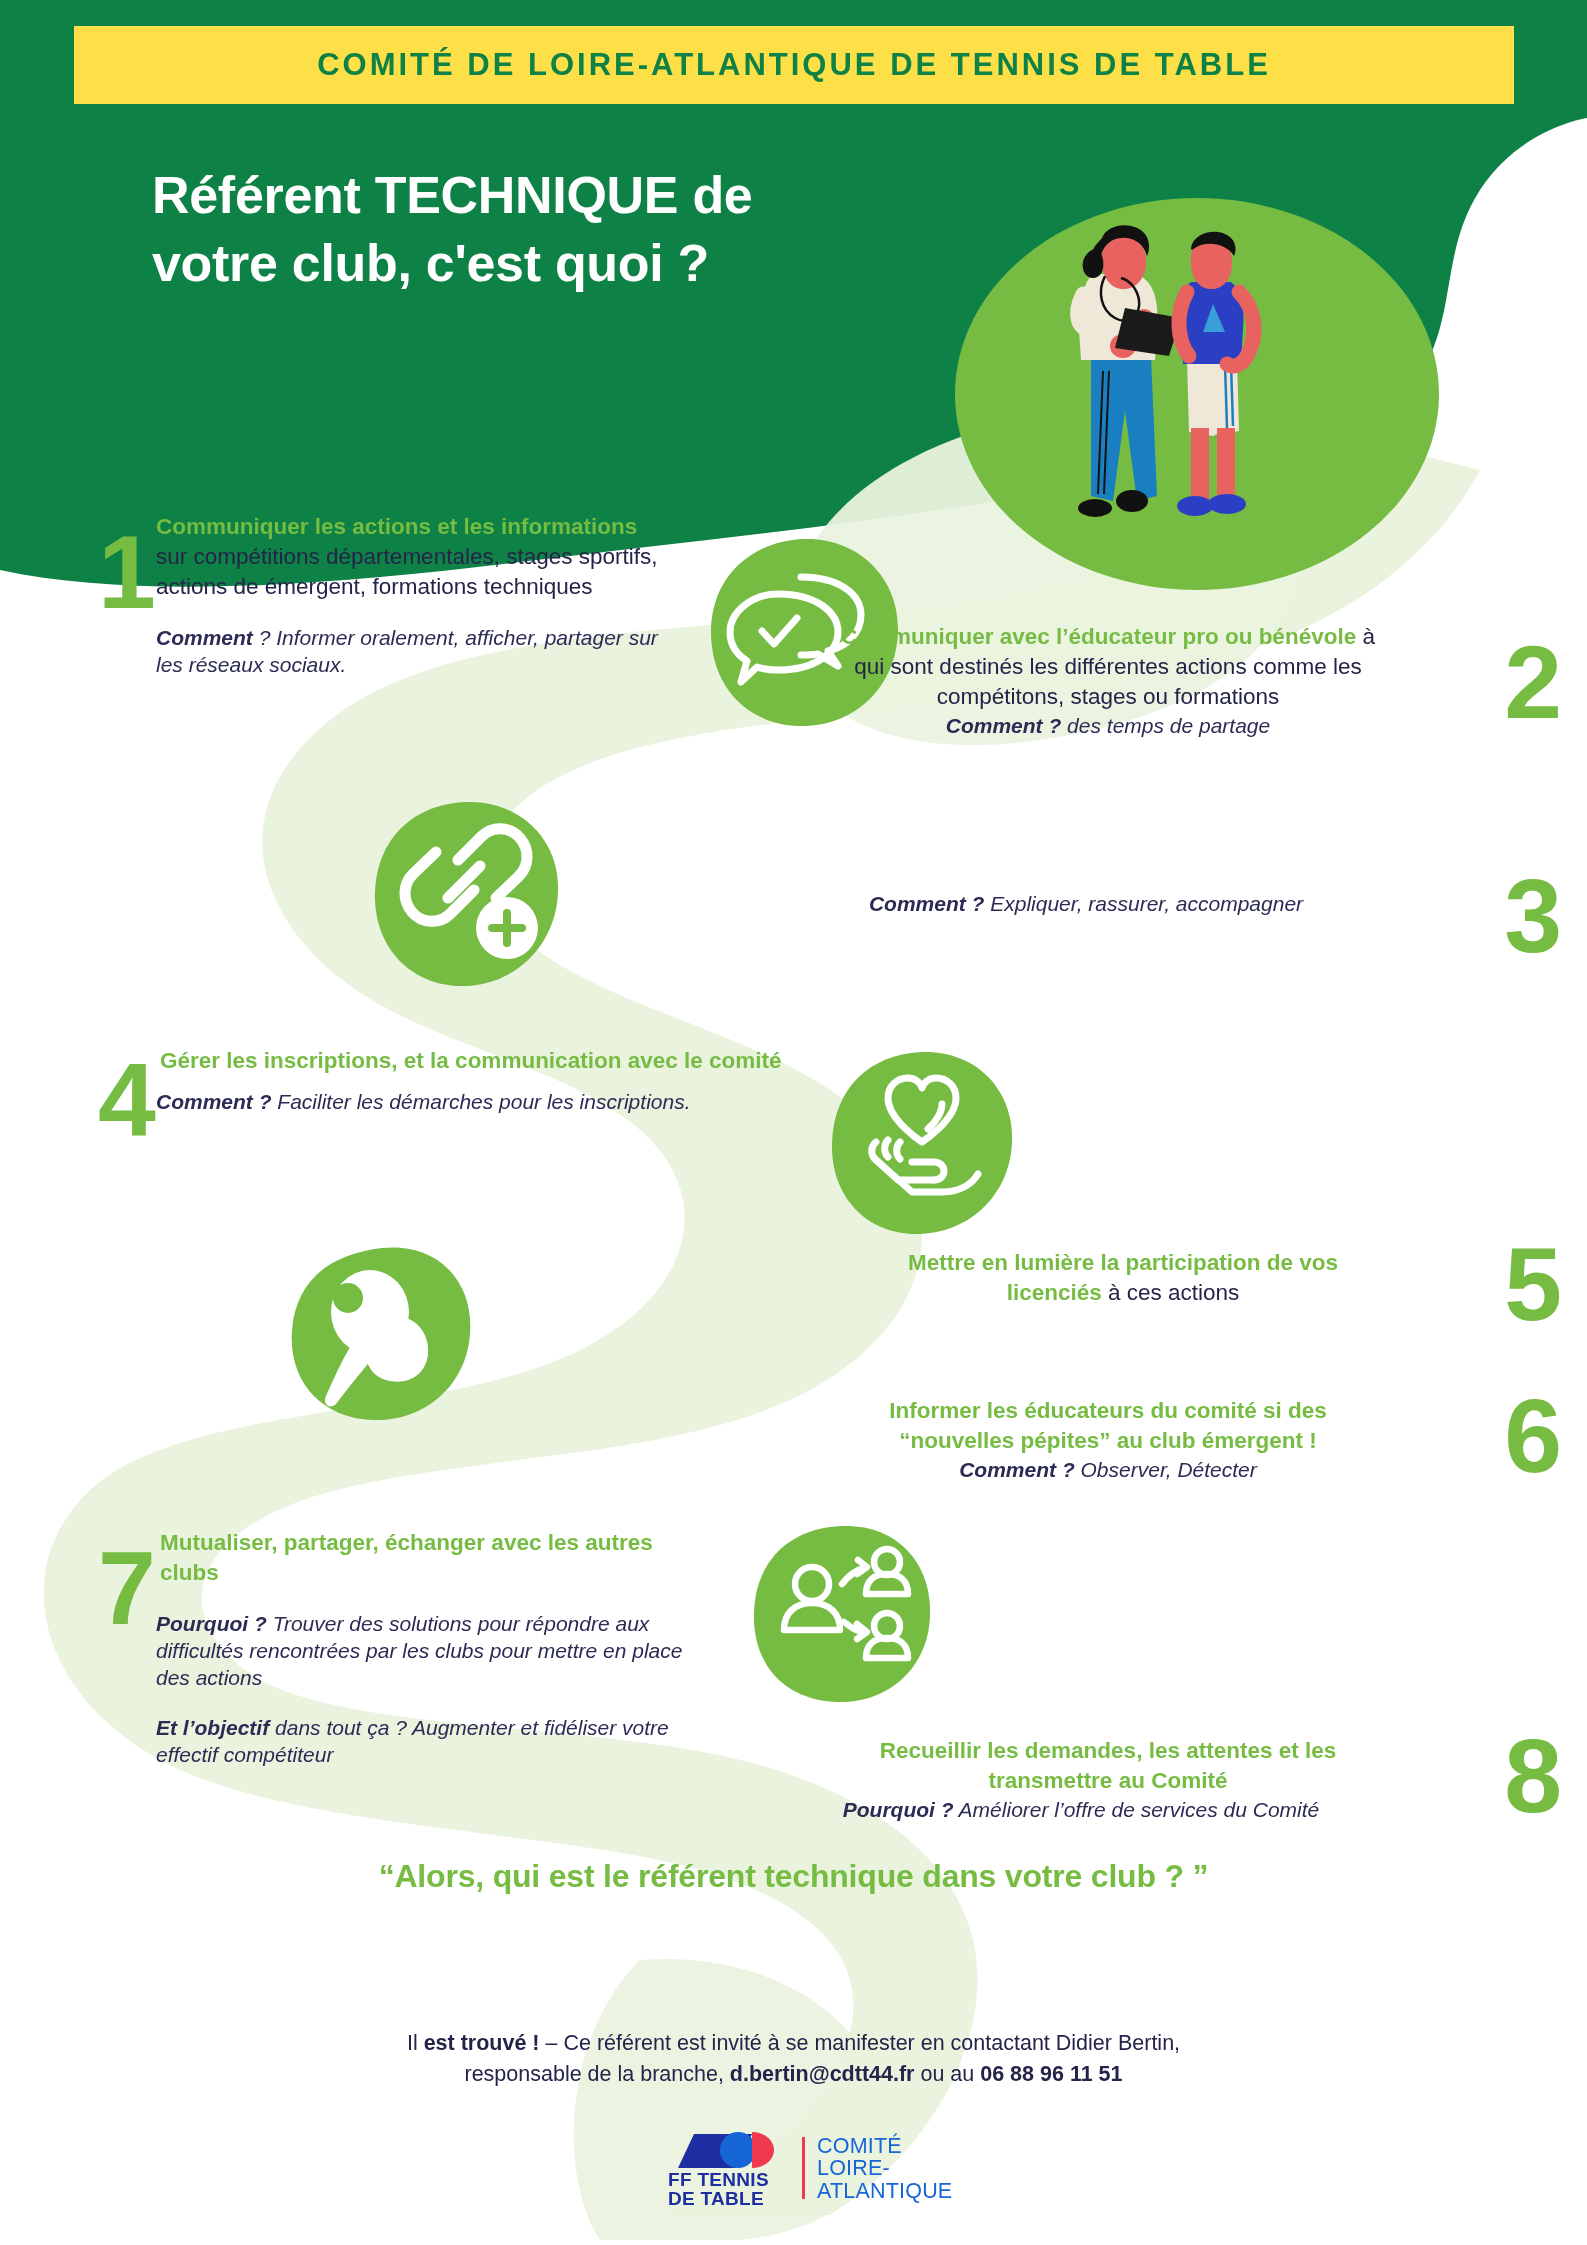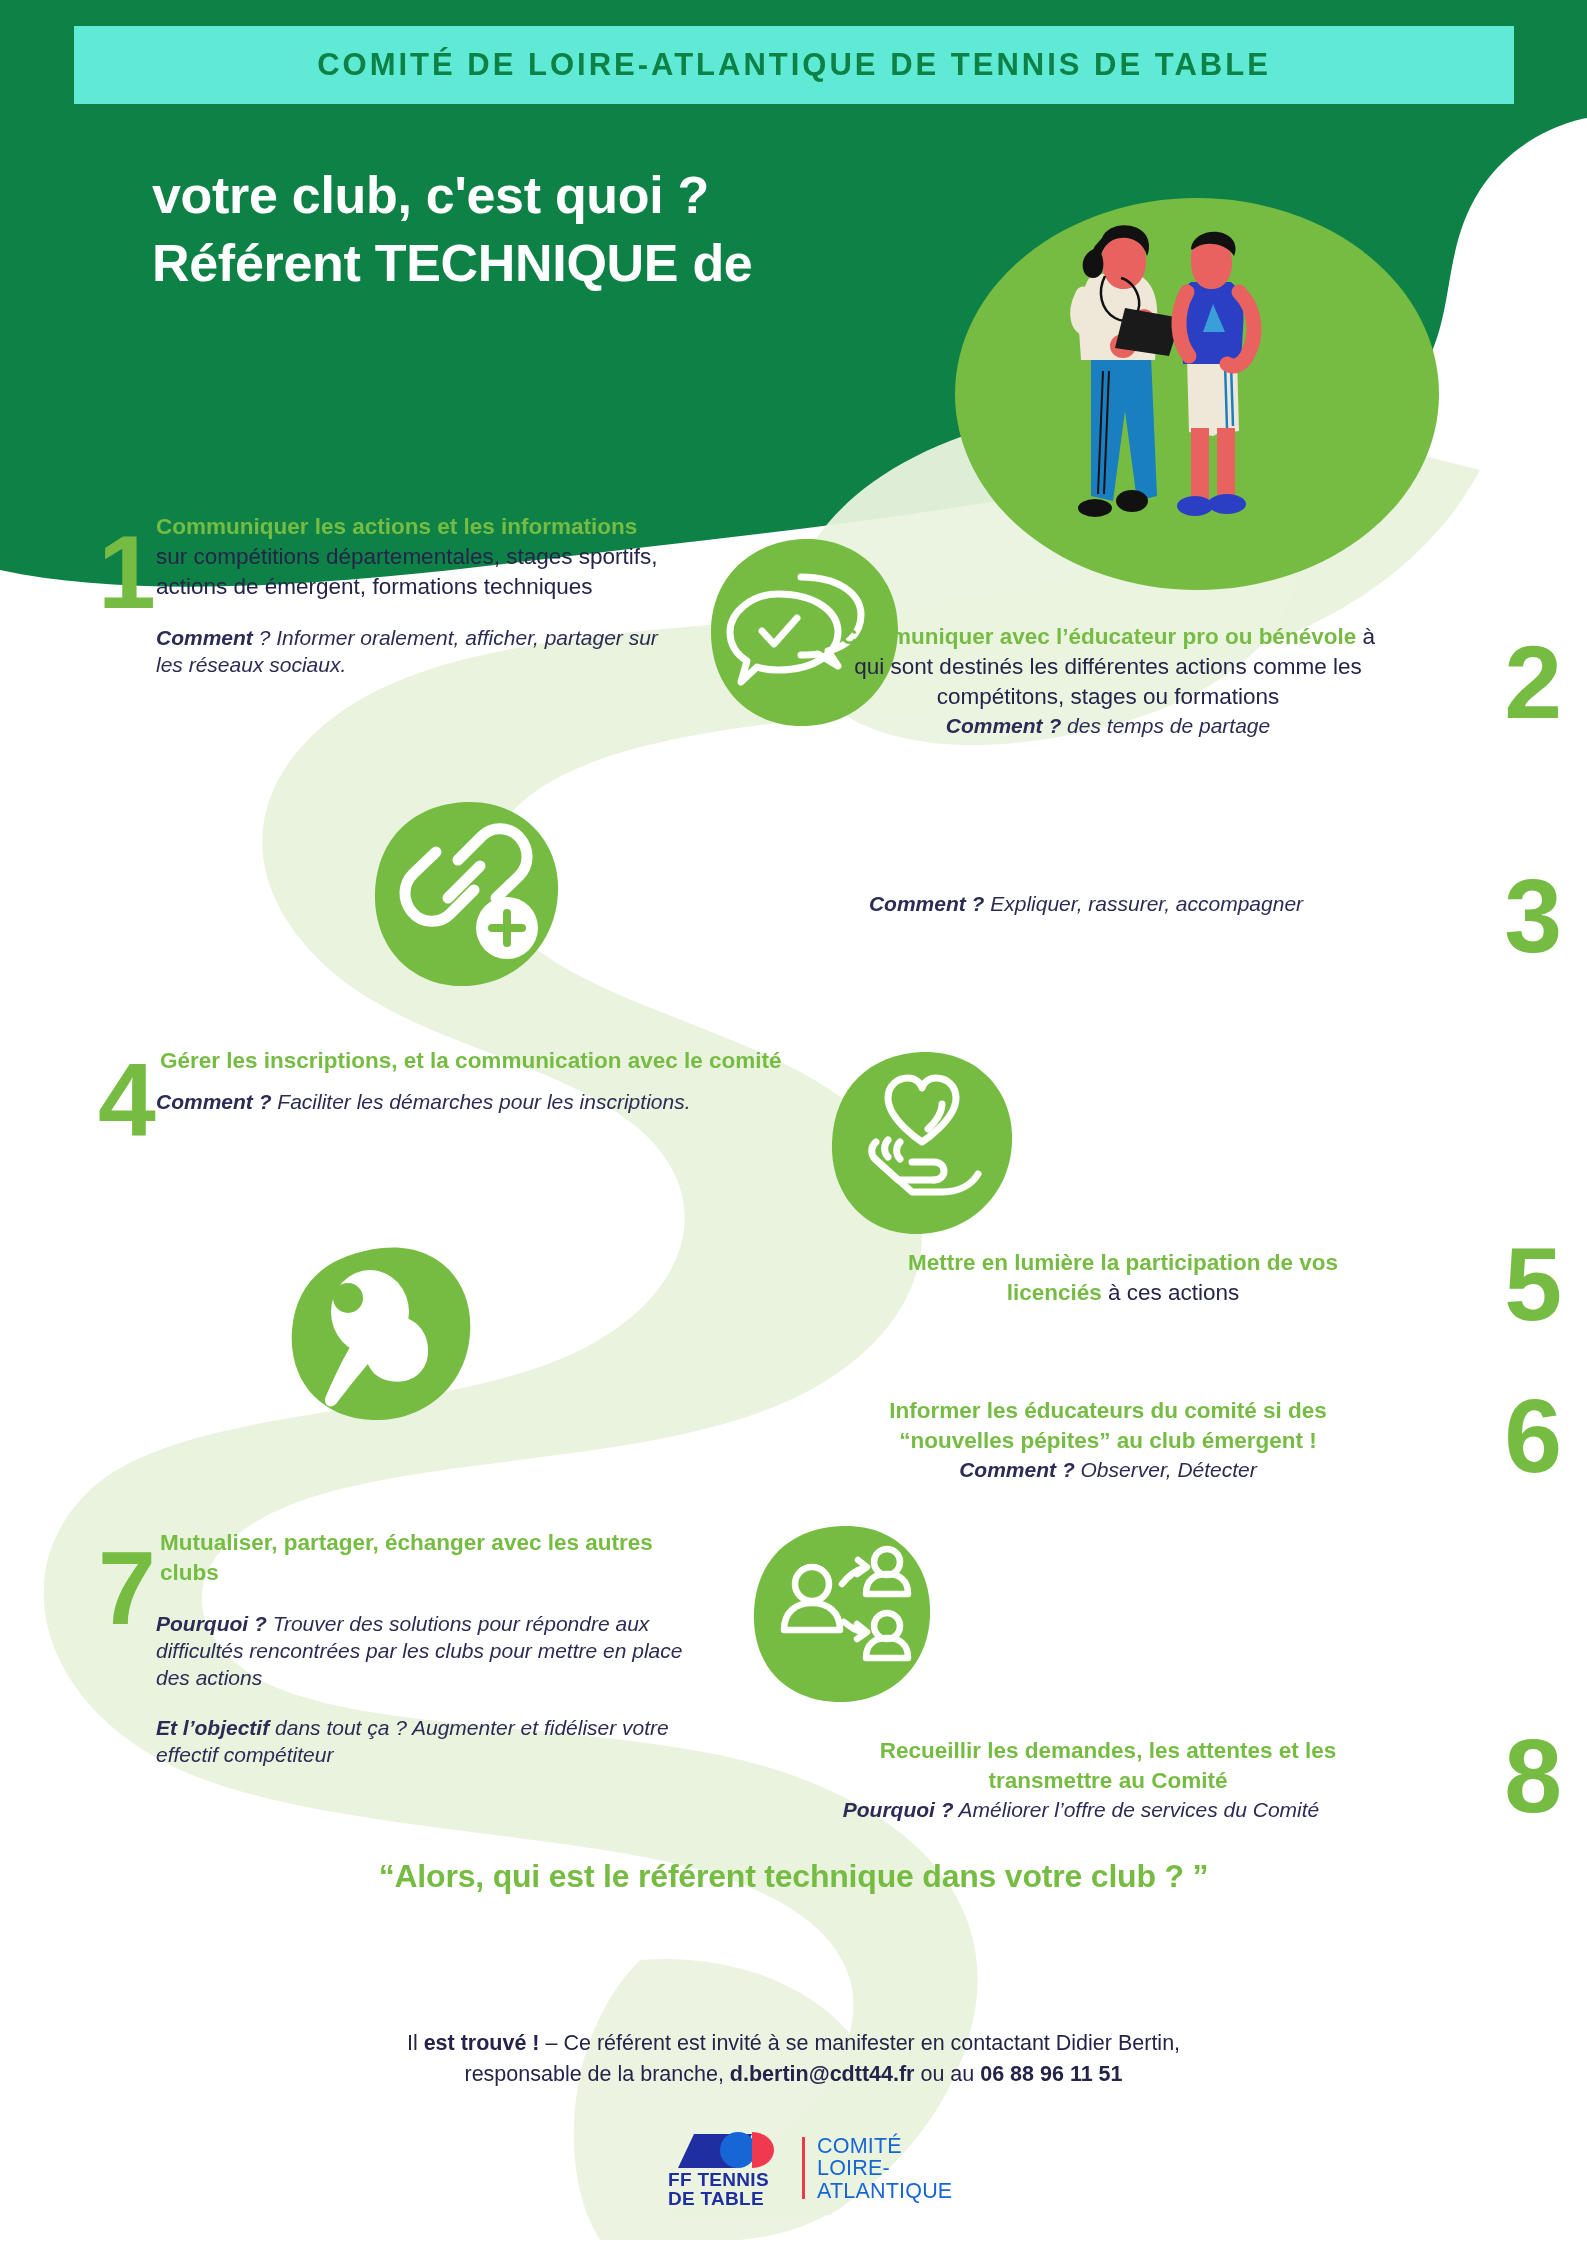--- a/index.html
+++ b/index.html
@@ -19,21 +19,21 @@
   }
 
   
   .bg-svg { position: absolute; inset: 0; width: 1587px; height: 2245px; }
 
   
   .header-band {
     position: absolute;
     left: 74px; top: 26px;
     width: 1440px; height: 78px;
-    background: #5eead4;
+    background: #fde047;
     display: flex; align-items: center; justify-content: center;
     z-index: 6;
   }
   .header-title {
     color: #0e8246;
     font-size: 31px;
     font-weight: bold;
     letter-spacing: 3.0px;
     white-space: nowrap;
     font-family: "Liberation Sans", sans-serif;
@@ -170,22 +170,22 @@
 
     <path d="M640,1960 C760,1950 860,2010 880,2090 C900,2175 840,2230 740,2240
              L600,2240 C560,2180 560,2040 640,1960 Z" fill="#eaf3de" opacity="0.9"></path>
   </svg>
 
   <div class="header-band">
     <div class="header-title">COMITÉ DE LOIRE-ATLANTIQUE DE TENNIS DE TABLE</div>
   </div>
 
   <div class="main-title">
+    <div>Référent TECHNIQUE de</div>
     <div>votre club, c'est quoi ?</div>
-    <div>Référent TECHNIQUE de</div>
   </div>
 
   <svg class="hero-blob" viewBox="0 0 484 396">
     <ellipse cx="242" cy="198" rx="242" ry="196" fill="#76bc43"></ellipse>
     <g>
 
       <path d="M136,160 L196,160 L202,300 L182,305 L170,215 L158,305 L136,300 Z" fill="#1a7fc1"></path>
       <path d="M148,175 L143,298" stroke="#111" stroke-width="2" fill="none"></path>
       <path d="M154,175 L149,298" stroke="#111" stroke-width="2" fill="none"></path>
 

